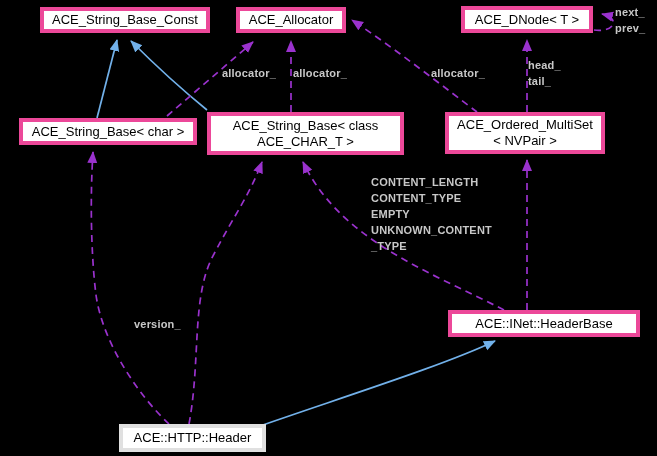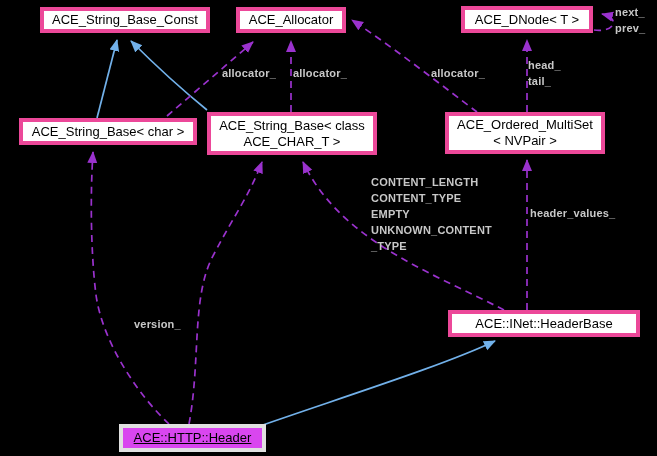--- a/index.html
+++ b/index.html
@@ -7,21 +7,21 @@
     position:relative;width:657px;height:456px;background:#000;overflow:hidden;
     font-family:"Liberation Sans", sans-serif;
   }
   .edge-layer{position:absolute;left:0;top:0;}
   .node{
     position:absolute;box-sizing:border-box;
     display:flex;align-items:center;justify-content:center;text-align:center;
     background:#fff;border:4px solid #ec4899;color:#000;
     font-size:13px;line-height:16px;white-space:pre-line;cursor:pointer;
   }
-  .node.focus{background:#d946ef;border-color:#e0e0e0;text-decoration:underline;}
+  .node.focus{background:#ffffff;border-color:#e0e0e0;}
   .elabel{
     position:absolute;color:#c8c8c8;font-size:11px;font-weight:bold;
     line-height:16px;white-space:pre-line;letter-spacing:0.2px;
   }
   .elabel.center{text-align:left;}
   .ib{stroke:#72b1ea;stroke-width:1.7;fill:none;}
   .ub{stroke:#9a32cd;stroke-width:1.7;fill:none;stroke-dasharray:7 5;}
 </style>
 </head>
 <body>
@@ -54,21 +54,21 @@
   </svg>
 
   <div class="node" style="left:40px;top:7px;width:170px;height:26px;">ACE_String_Base_Const</div>
 
   <div class="node" style="left:236px;top:7px;width:110px;height:26px;">ACE_Allocator</div>
 
   <div class="node" style="left:461px;top:6px;width:132px;height:27px;">ACE_DNode&lt; T &gt;</div>
 
   <div class="node" style="left:4px;top:118px;width:178px;height:27px;margin-left:15px;">ACE_String_Base&lt; char &gt;</div>
 
-  <div class="node" style="left:207px;top:112px;width:170px;height:43px;">ACE_String_Base&lt; class
+  <div class="node" style="left:207px;top:112px;width:197px;height:43px;">ACE_String_Base&lt; class
 ACE_CHAR_T &gt;</div>
 
   <div class="node" style="left:445px;top:112px;width:160px;height:42px;">ACE_Ordered_MultiSet
 &lt; NVPair &gt;</div>
 
   <div class="node" style="left:448px;top:310px;width:192px;height:27px;">ACE::INet::HeaderBase</div>
 
   <div class="node focus" style="left:119px;top:424px;width:147px;height:28px;">ACE::HTTP::Header</div>
 
   <div class="elabel" style="left:222px;top:65px;">allocator_</div>
@@ -76,21 +76,20 @@
   <div class="elabel" style="left:293px;top:65px;">allocator_</div>
 
   <div class="elabel" style="left:431px;top:65px;">allocator_</div>
 
   <div class="elabel" style="left:528px;top:57px;">head_
 tail_</div>
 
   <div class="elabel" style="left:615px;top:4px;">next_
 prev_</div>
 
-  <div class="elabel" style="left:530px;top:205px;">header_values_</div>
 
   <div class="elabel center" style="left:371px;top:174px;width:150px;">CONTENT_LENGTH
 CONTENT_TYPE
 EMPTY
 UNKNOWN_CONTENT
 _TYPE</div>
 
   <div class="elabel" style="left:134px;top:316px;text-align:right;">version_</div>
 
 

